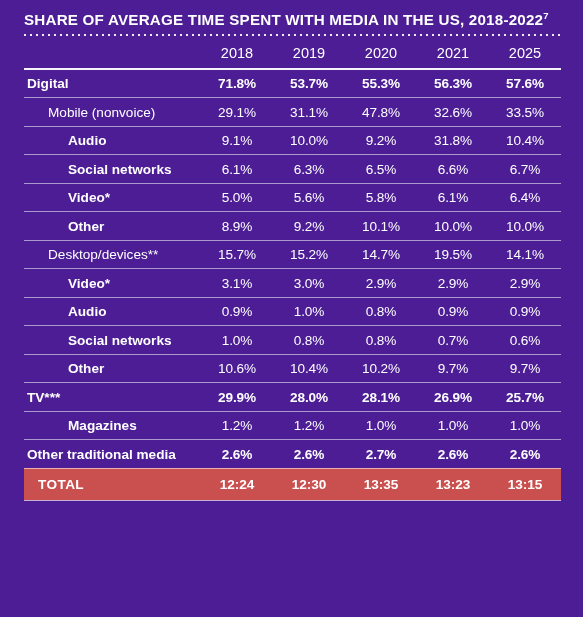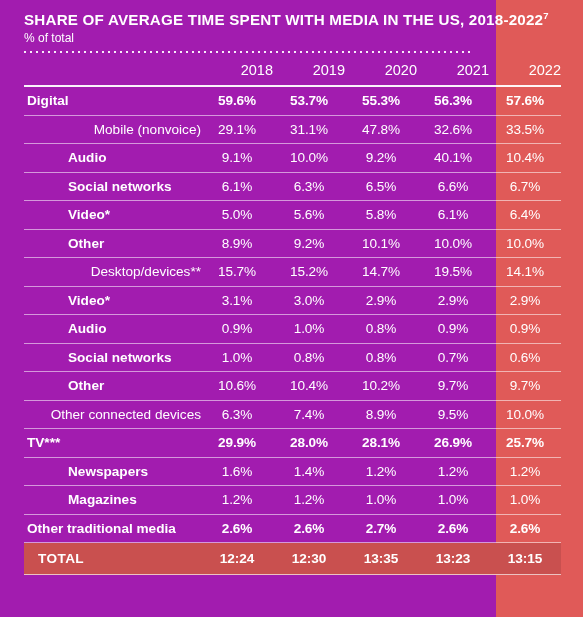--- a/index.html
+++ b/index.html
@@ -11,23 +11,23 @@
     width: 583px;
     height: 617px;
     overflow: hidden;
     background: #e05a58;
     font-family: "Liberation Sans", sans-serif;
     -webkit-font-smoothing: antialiased;
   }
 
   #root {
     position: relative;
-    width: 496px;
+    width: 583px;
     height: 617px;
-    background: #a21caf;
+    background: #4c1d95;
     box-sizing: border-box;
   }
 
   
   .header {
     padding: 12px 22px 0 24px;
   }
   .title {
     color: #ffffff;
     font-weight: bold;
@@ -80,21 +80,20 @@
     font-size: 14.5px;
     font-weight: normal;
     text-align: center;
     padding: 0 0 7px 0;
     background: transparent;
   }
   thead th.h-label { text-align: left; }
 
   thead tr.head-row th {
     border-bottom: 2.2px solid rgba(255,255,255,0.95);
-    text-align: right;
   }
 
   tbody td {
     color: #ffffff;
     font-size: 13.6px;
     height: 27.5px;
     padding: 0;
     border-bottom: 1.3px solid rgba(255,255,255,0.55);
     vertical-align: middle;
     white-space: nowrap;
@@ -102,21 +101,21 @@
   tbody td.val {
     text-align: center;
     letter-spacing: -0.1px;
   }
   tbody td.lbl {
     text-align: left;
   }
 
   
   tbody tr[data-level="0"] td.lbl { padding-left: 3px; }
-  tbody tr[data-level="1"] td.lbl { padding-left: 24px; text-align: right; }
+  tbody tr[data-level="1"] td.lbl { padding-left: 24px; }
   tbody tr[data-level="2"] td.lbl { padding-left: 44px; font-weight: bold; }
 
   
   tbody tr.bold td { font-weight: bold; margin-top: 36px; }
 
   
   tbody tr.total td {
     background: #c9504f;
     font-weight: bold;
     height: 31px;
@@ -125,67 +124,66 @@
   }
   tbody tr.total td.lbl { padding-left: 14px; letter-spacing: 0.4px; }
 </style>
 </head>
 <body>
 
 <div id="root">
 
   <div class="header">
     <h1 class="title"><span>SHARE OF AVERAGE TIME SPENT WITH MEDIA IN THE US, 2018-2022</span><span class="sup">7</span></h1>
-    <div class="subtitle">% of total</div>
     <div class="dotted-rule"></div>
   </div>
 
   <div class="table-wrap">
     <table class="media-table">
       <colgroup>
         <col class="c-label">
         <col class="c-year">
           <col class="c-year">
           <col class="c-year">
           <col class="c-year">
           <col class="c-year">
       </colgroup>
       <thead>
         <tr class="head-row">
           <th class="h-label"></th>
           <th>2018</th>
           <th>2019</th>
           <th>2020</th>
           <th>2021</th>
-          <th>2022</th>
+          <th>2025</th>
         </tr>
       </thead>
       <tbody id="table-body">
           <tr data-level="0" class="bold">
             <td class="lbl">Digital</td>
-            <td class="val">59.6%</td>
+            <td class="val">71.8%</td>
             <td class="val">53.7%</td>
             <td class="val">55.3%</td>
             <td class="val">56.3%</td>
             <td class="val">57.6%</td>
           </tr>
           <tr data-level="1">
             <td class="lbl">Mobile (nonvoice)</td>
             <td class="val">29.1%</td>
             <td class="val">31.1%</td>
             <td class="val">47.8%</td>
             <td class="val">32.6%</td>
             <td class="val">33.5%</td>
           </tr>
           <tr data-level="2">
             <td class="lbl">Audio</td>
             <td class="val">9.1%</td>
             <td class="val">10.0%</td>
             <td class="val">9.2%</td>
-            <td class="val">40.1%</td>
+            <td class="val">31.8%</td>
             <td class="val">10.4%</td>
           </tr>
           <tr data-level="2">
             <td class="lbl">Social networks</td>
             <td class="val">6.1%</td>
             <td class="val">6.3%</td>
             <td class="val">6.5%</td>
             <td class="val">6.6%</td>
             <td class="val">6.7%</td>
           </tr>
@@ -238,45 +236,29 @@
             <td class="val">0.6%</td>
           </tr>
           <tr data-level="2">
             <td class="lbl">Other</td>
             <td class="val">10.6%</td>
             <td class="val">10.4%</td>
             <td class="val">10.2%</td>
             <td class="val">9.7%</td>
             <td class="val">9.7%</td>
           </tr>
-          <tr data-level="1">
-            <td class="lbl">Other connected devices</td>
-            <td class="val">6.3%</td>
-            <td class="val">7.4%</td>
-            <td class="val">8.9%</td>
-            <td class="val">9.5%</td>
-            <td class="val">10.0%</td>
-          </tr>
           <tr data-level="0" class="bold">
             <td class="lbl">TV***</td>
             <td class="val">29.9%</td>
             <td class="val">28.0%</td>
             <td class="val">28.1%</td>
             <td class="val">26.9%</td>
             <td class="val">25.7%</td>
           </tr>
           <tr data-level="2">
-            <td class="lbl">Newspapers</td>
-            <td class="val">1.6%</td>
-            <td class="val">1.4%</td>
-            <td class="val">1.2%</td>
-            <td class="val">1.2%</td>
-            <td class="val">1.2%</td>
-          </tr>
-          <tr data-level="2">
             <td class="lbl">Magazines</td>
             <td class="val">1.2%</td>
             <td class="val">1.2%</td>
             <td class="val">1.0%</td>
             <td class="val">1.0%</td>
             <td class="val">1.0%</td>
           </tr>
           <tr data-level="0" class="bold">
             <td class="lbl">Other traditional media</td>
             <td class="val">2.6%</td>

